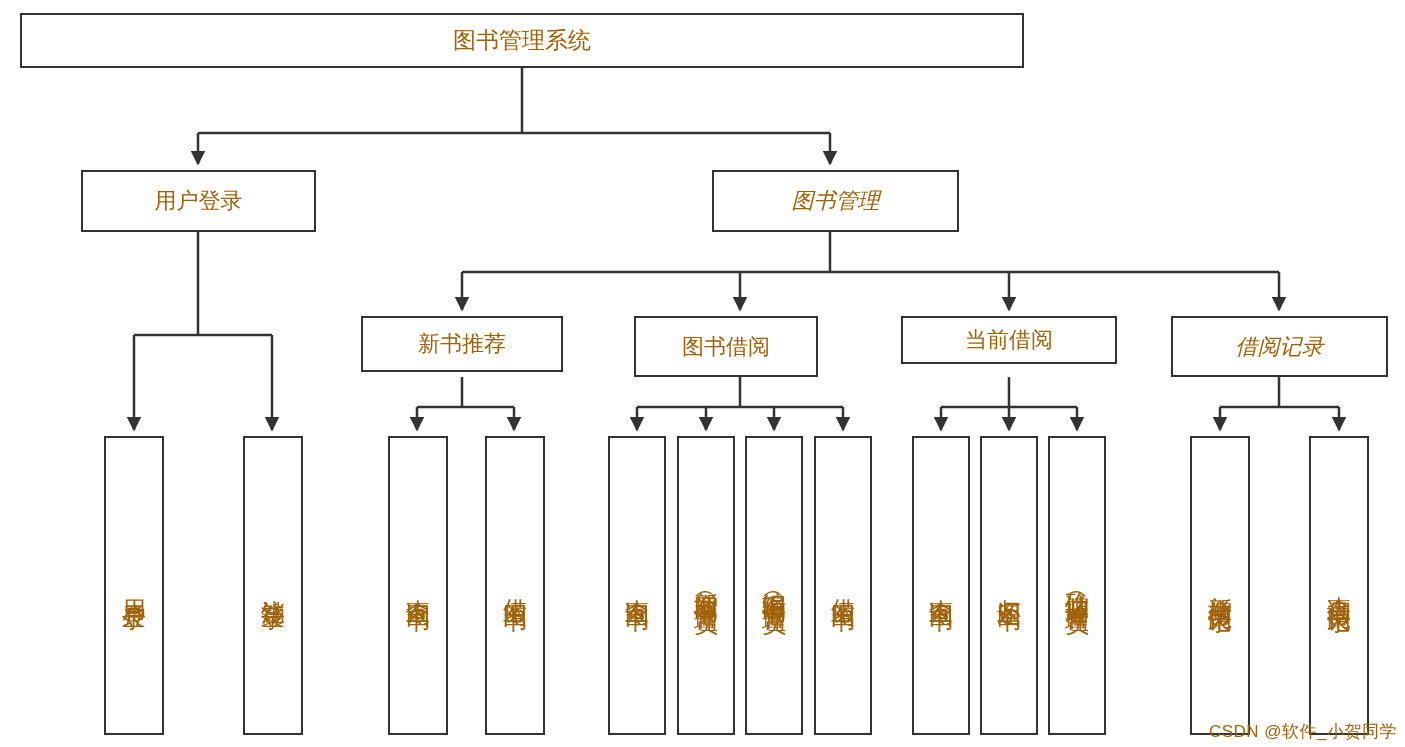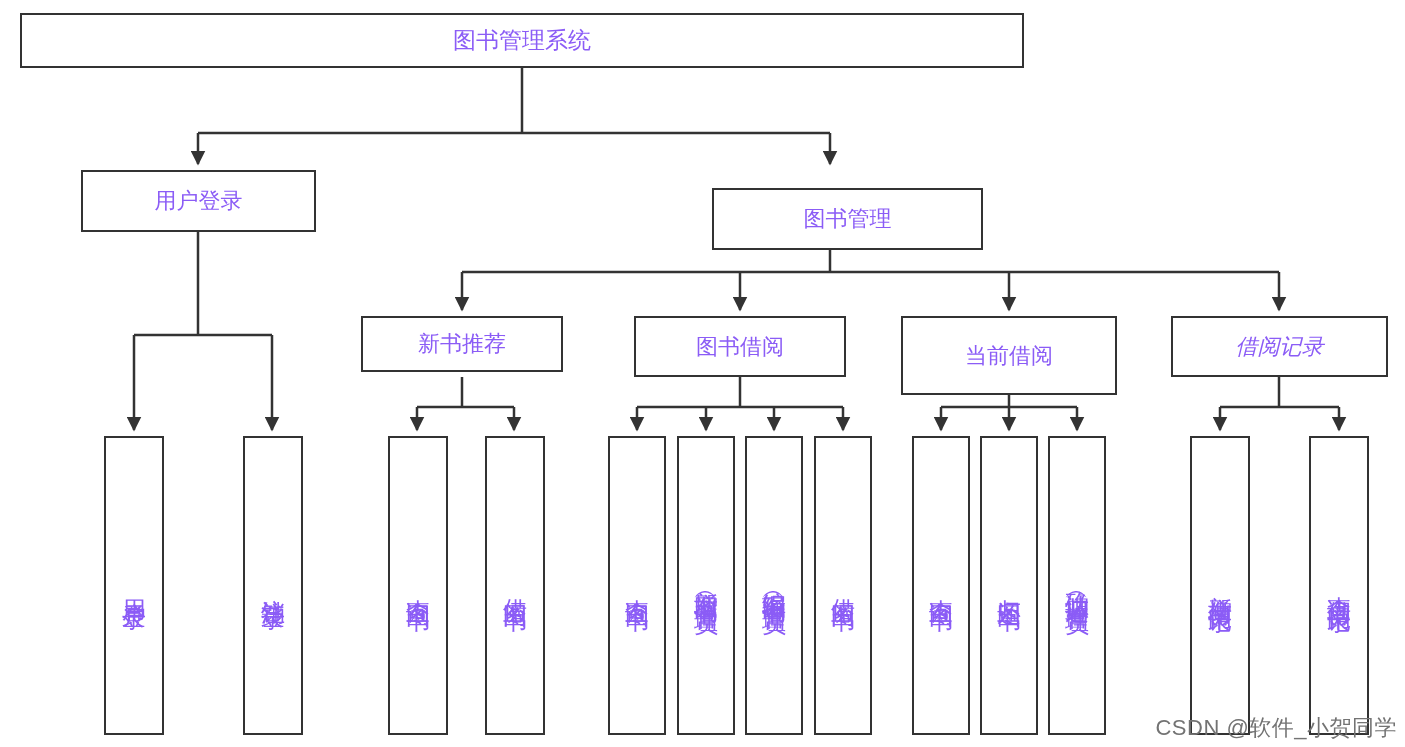--- a/index.html
+++ b/index.html
@@ -26,21 +26,21 @@
     pointer-events: none;
   }
   .node {
     position: absolute;
     box-sizing: border-box;
     border: 2.5px solid #333333;
     background: #ffffff;
     display: flex;
     align-items: center;
     justify-content: center;
-    color: #8b5cf6;
+    color: #a16207;
     z-index: 2;
   }
   .node-label {
     display: block;
     text-align: center;
     line-height: 1.18;
     white-space: nowrap;
   }
   
   .lvl-root {
@@ -59,22 +59,22 @@
     line-height: 1;
   }
   .leaf {
     align-items: center;
     justify-content: center;
   }
   #watermark {
     position: absolute;
     right: 8px;
     bottom: 4px;
-    font-size: 22px;
-    color: #737373;
+    font-size: 17px;
+    color: #a16207;
     letter-spacing: 0.5px;
     white-space: nowrap;
     z-index: 5;
   }
 </style>
 </head>
 <body>
 
 <div id="canvas">
 
@@ -128,31 +128,31 @@
     </g>
   </svg>
 
   <div class="node lvl-root" style="left:20px; top:13px; width:1004px; height:55px;">
     <span class="node-label">图书管理系统</span>
   </div>
 
   <div class="node lvl-mid" style="left:81px; top:170px; width:235px; height:62px;">
     <span class="node-label">用户登录</span>
   </div>
-  <div class="node lvl-mid" style="left:712px; top:188px; width:271px; height:62px;">
+  <div class="node lvl-mid" style="left:712px; top:170px; width:247px; height:62px;font-style:italic;">
     <span class="node-label">图书管理</span>
   </div>
 
   <div class="node lvl-mid" style="left:361px; top:316px; width:202px; height:56px;">
     <span class="node-label">新书推荐</span>
   </div>
-  <div class="node lvl-mid" style="left:634px; top:316px; width:212px; height:61px;">
+  <div class="node lvl-mid" style="left:634px; top:316px; width:184px; height:61px;">
     <span class="node-label">图书借阅</span>
   </div>
-  <div class="node lvl-mid" style="left:901px; top:316px; width:216px; height:79px;">
+  <div class="node lvl-mid" style="left:901px; top:316px; width:216px; height:48px;">
     <span class="node-label">当前借阅</span>
   </div>
   <div class="node lvl-mid" style="left:1171px; top:316px; width:217px; height:61px;font-style:italic;">
     <span class="node-label">借阅记录</span>
   </div>
 
   <div class="node leaf" style="left:104px; top:436px; width:60px; height:299px;">
     <span class="node-label">用户登录</span>
   </div>
   <div class="node leaf" style="left:243px; top:436px; width:60px; height:299px;">

